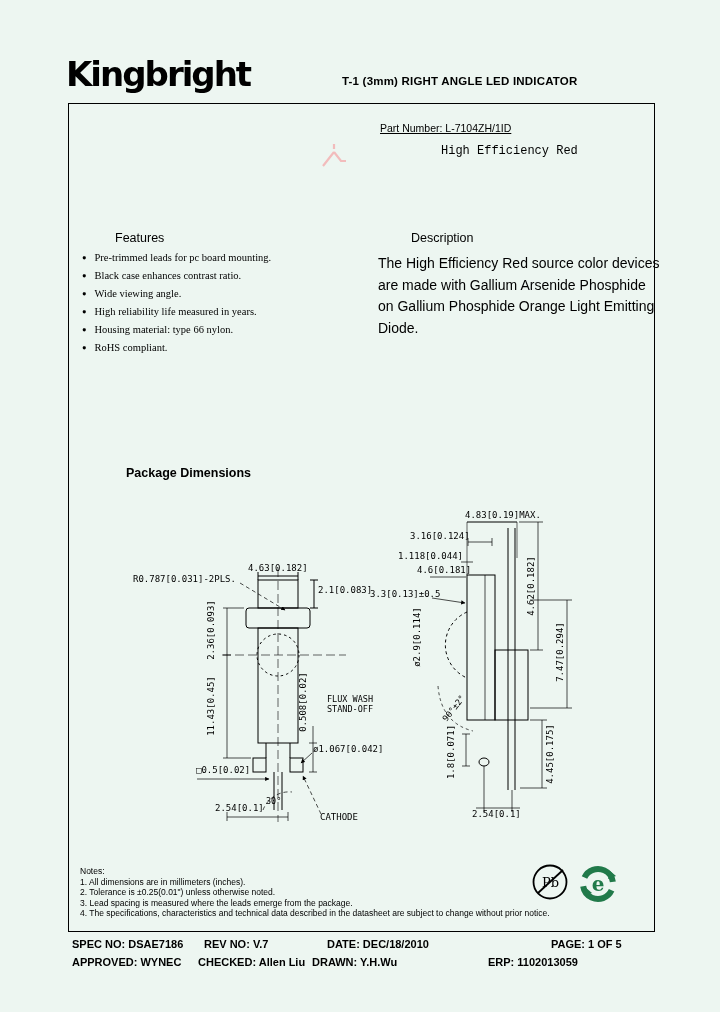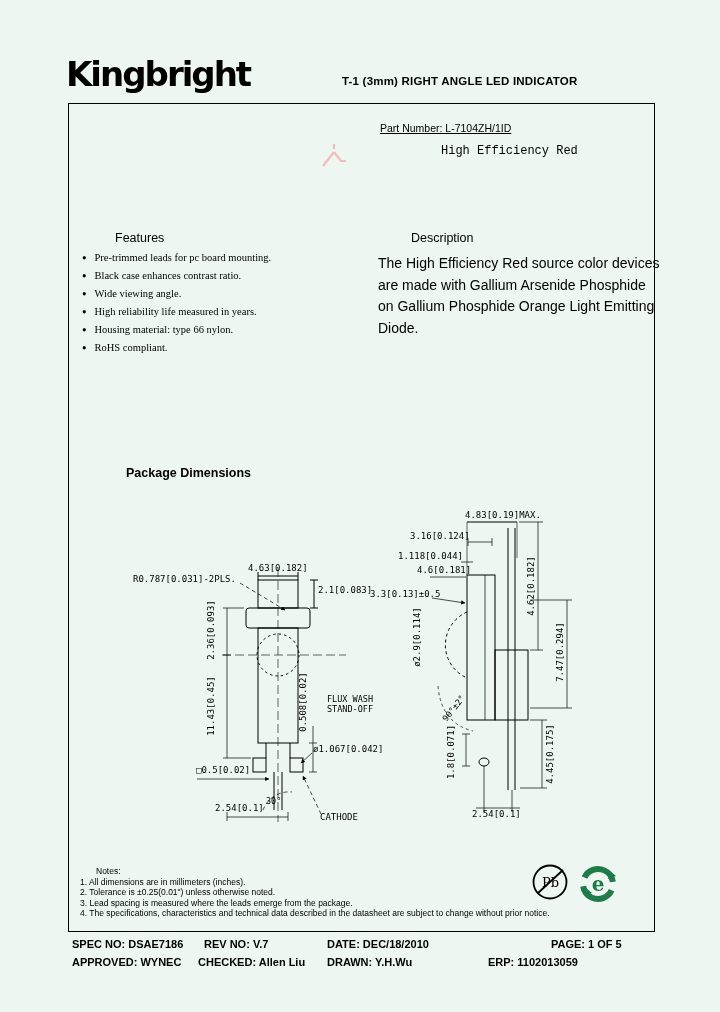--- a/index.html
+++ b/index.html
@@ -15,21 +15,21 @@
   .features{left:82px;top:231px;width:285px;}
   .features ul{list-style:none;margin:4px 0 0 0;padding:0;}
   .features li{font-size:10.5px;margin:0 0 6.5px 0;line-height:10.5px;font-family:Liberation Serif, serif;}
   .features li::before{content:"●";font-size:7.5px;margin-right:8px;position:relative;top:-1px;}
   .description{left:378px;top:231px;width:282px;}
   .description p{font-size:14px;line-height:21.5px;margin:2px 0 0 0;}
   .pkg-heading{left:82px;top:466px;font-size:12.5px;font-weight:bold;margin-left:44px;}
   svg text{font-family:"DejaVu Sans Mono",monospace;font-size:9px;fill:#000;}
   svg .small{font-size:8.5px;}
   .notes{left:80px;top:866px;width:480px;font-size:8.5px;line-height:10.5px;}
-  .notes .nh{margin-bottom:0px;margin-left:16px;}
+  .notes .nh{margin-bottom:0px;}
   .footer-cell{font-size:11px;font-weight:bold;white-space:nowrap;}
 </style>
 </head>
 <body>
 
 <div class="page">
 
   <div class="abs brand">Kingbright</div>
   <div class="abs doc-title">T-1 (3mm) RIGHT ANGLE LED INDICATOR</div>
 
@@ -211,16 +211,16 @@
     <path d="M7,30 l-1,-8 7,6 z" fill="#217a4a"></path>
     <text x="19" y="26" text-anchor="middle" style="font-family:'DejaVu Serif',serif;font-size:20px;font-weight:bold;fill:#217a4a">e</text>
   </svg>
 
   <div class="abs footer-cell" style="left:72px;top:938px">SPEC NO: DSAE7186</div>
   <div class="abs footer-cell" style="left:204px;top:938px">REV NO: V.7</div>
   <div class="abs footer-cell" style="left:327px;top:938px">DATE: DEC/18/2010</div>
   <div class="abs footer-cell" style="left:551px;top:938px">PAGE:  1  OF  5</div>
   <div class="abs footer-cell" style="left:72px;top:956px">APPROVED: WYNEC</div>
   <div class="abs footer-cell" style="left:198px;top:956px">CHECKED: Allen Liu</div>
-  <div class="abs footer-cell" style="left:327px;top:956px">DRAWN: Y.H.Wu</div>
+  <div class="abs footer-cell" style="left:312px;top:956px">DRAWN: Y.H.Wu</div>
   <div class="abs footer-cell" style="left:488px;top:956px">ERP: 1102013059</div>
 
 </div>
 
 </body></html>

